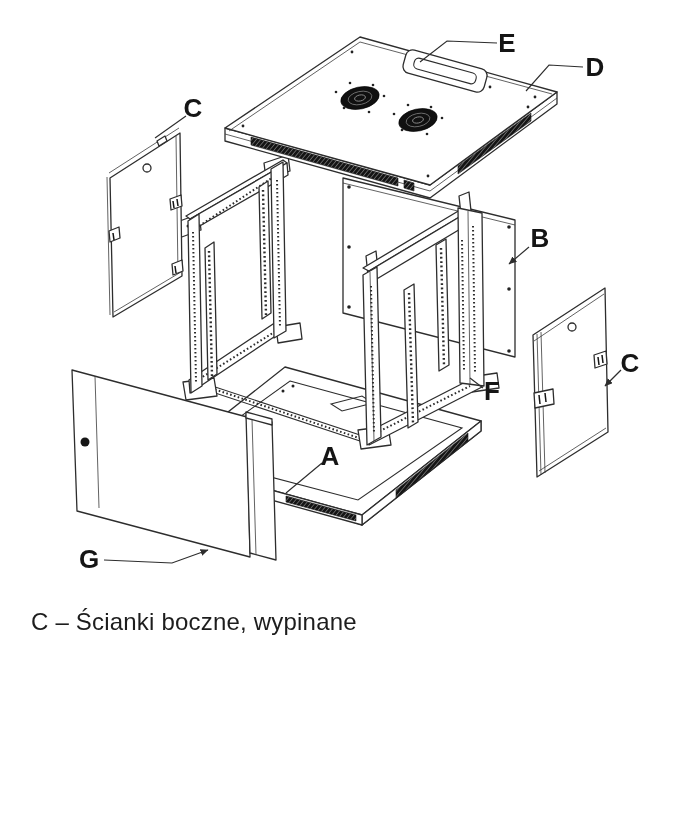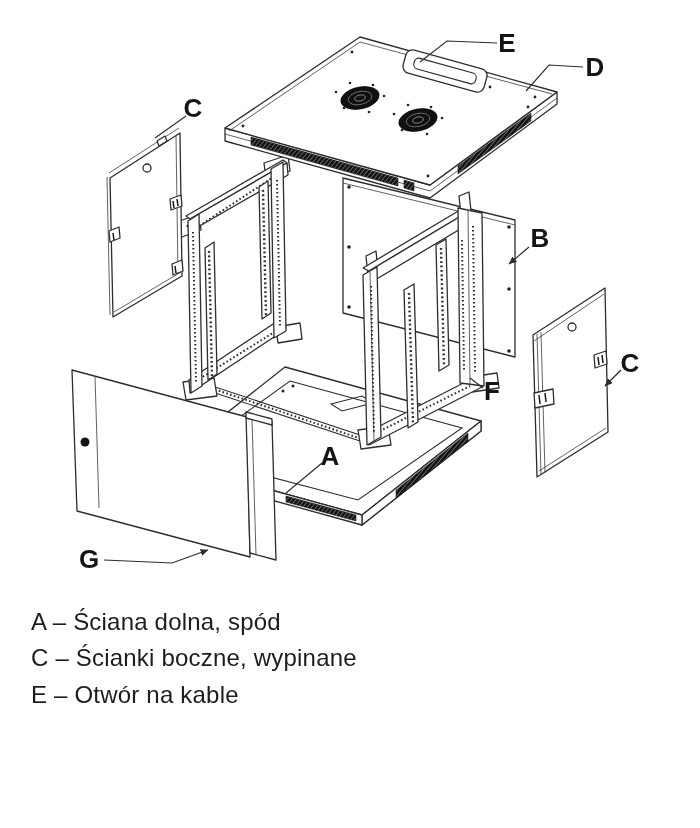--- a/index.html
+++ b/index.html
@@ -215,18 +215,16 @@
       <text class="lbl" x="193" y="117">C</text>
       <text class="lbl" x="540" y="247">B</text>
       <text class="lbl" x="630" y="372">C</text>
       <text class="lbl" x="492" y="400">F</text>
       <text class="lbl" x="330" y="465">A</text>
       <text class="lbl" x="89" y="568" font-size="28">G</text>
     </g>
   </svg>
 
   <div class="legend">
-    <div class="legend-line">A – Ściana dolna, spód</div>
     <div class="legend-line">C – Ścianki boczne, wypinane</div>
-    <div class="legend-line">E – Otwór na kable</div>
   </div>
 
 </div>
 
 </body></html>

